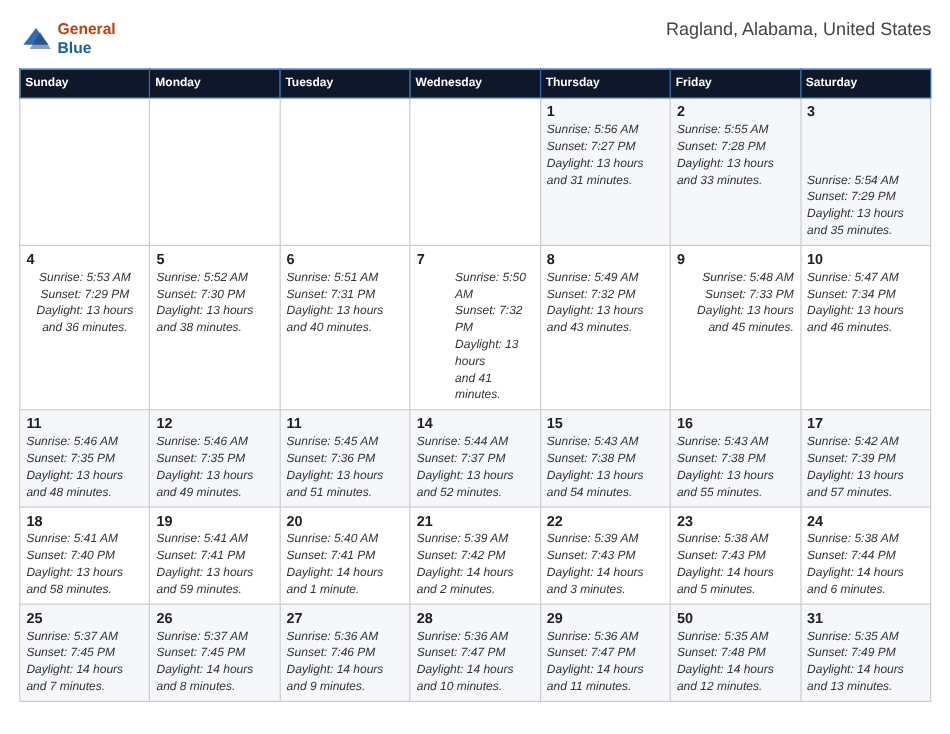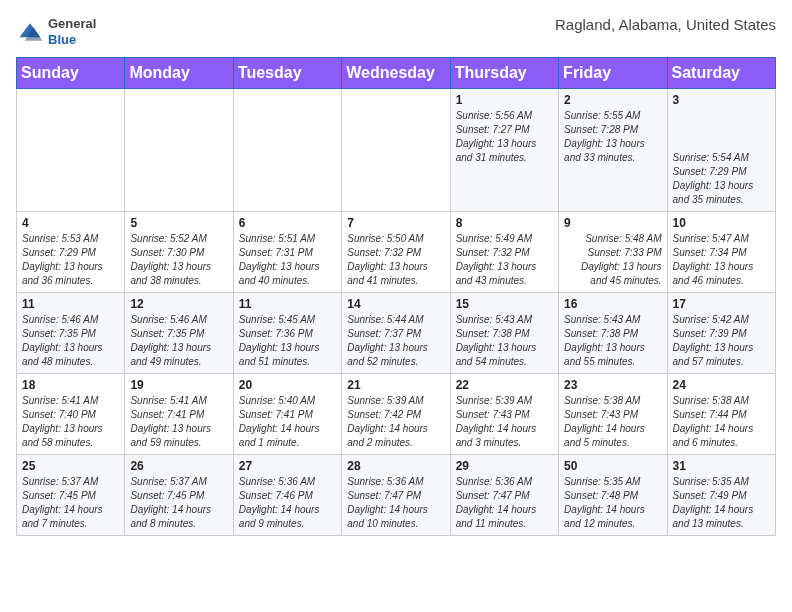--- a/index.html
+++ b/index.html
@@ -21,21 +21,21 @@
       align-items: center;
       gap: 4px;
     }
     .logo-text {
       display: flex;
       flex-direction: column;
       font-size: 13px;
       font-weight: bold;
       line-height: 1.2;
     }
-    .logo-general { color: #404040; }
+    .logo-general { color: #c2410c; }
     .logo-blue { color: #1a5faa; }
     .logo-icon {
       width: 28px;
       height: 28px;
     }
     .title-block {
       text-align: right;
     }
     .main-title {
       font-size: 32px;
@@ -45,23 +45,23 @@
     .subtitle {
       font-size: 15px;
       color: #444;
     }
     table {
       width: 100%;
       border-collapse: collapse;
       table-layout: fixed;
     }
     thead th {
-      background-color: #8b5cf6;
+      background-color: #0f172a;
       color: #fff;
-      font-size: 16px;
+      font-size: 10px;
       font-weight: bold;
       padding: 6px 4px;
       text-align: left;
       border: 1px solid #2e6db4;
     }
     tbody td {
       border: 1px solid #ccc;
       vertical-align: top;
       padding: 4px 5px;
       font-size: 10.5px;
@@ -147,42 +147,42 @@
           <span class="day-num">3</span>
           <div class="cell-content" style="white-space: pre-line; margin-top: 44px;">Sunrise: 5:54 AM
 Sunset: 7:29 PM
 Daylight: 13 hours
 and 35 minutes.</div>
         </td>
       </tr>
       <tr>
         <td>
           <span class="day-num">4</span>
-          <div class="cell-content" style="white-space: pre-line;">Sunrise: 5:53 AM
+          <div class="cell-content" style="white-space: pre-line; text-align: center;">Sunrise: 5:53 AM
 Sunset: 7:29 PM
 Daylight: 13 hours
 and 36 minutes.</div>
         </td>
         <td>
           <span class="day-num">5</span>
           <div class="cell-content" style="white-space: pre-line;">Sunrise: 5:52 AM
 Sunset: 7:30 PM
 Daylight: 13 hours
 and 38 minutes.</div>
         </td>
         <td>
           <span class="day-num">6</span>
           <div class="cell-content" style="white-space: pre-line;">Sunrise: 5:51 AM
 Sunset: 7:31 PM
 Daylight: 13 hours
 and 40 minutes.</div>
         </td>
         <td>
           <span class="day-num">7</span>
-          <div class="cell-content" style="white-space: pre-line;">Sunrise: 5:50 AM
+          <div class="cell-content" style="white-space: pre-line; margin-left: 32px;">Sunrise: 5:50 AM
 Sunset: 7:32 PM
 Daylight: 13 hours
 and 41 minutes.</div>
         </td>
         <td>
           <span class="day-num">8</span>
           <div class="cell-content" style="white-space: pre-line;">Sunrise: 5:49 AM
 Sunset: 7:32 PM
 Daylight: 13 hours
 and 43 minutes.</div>

